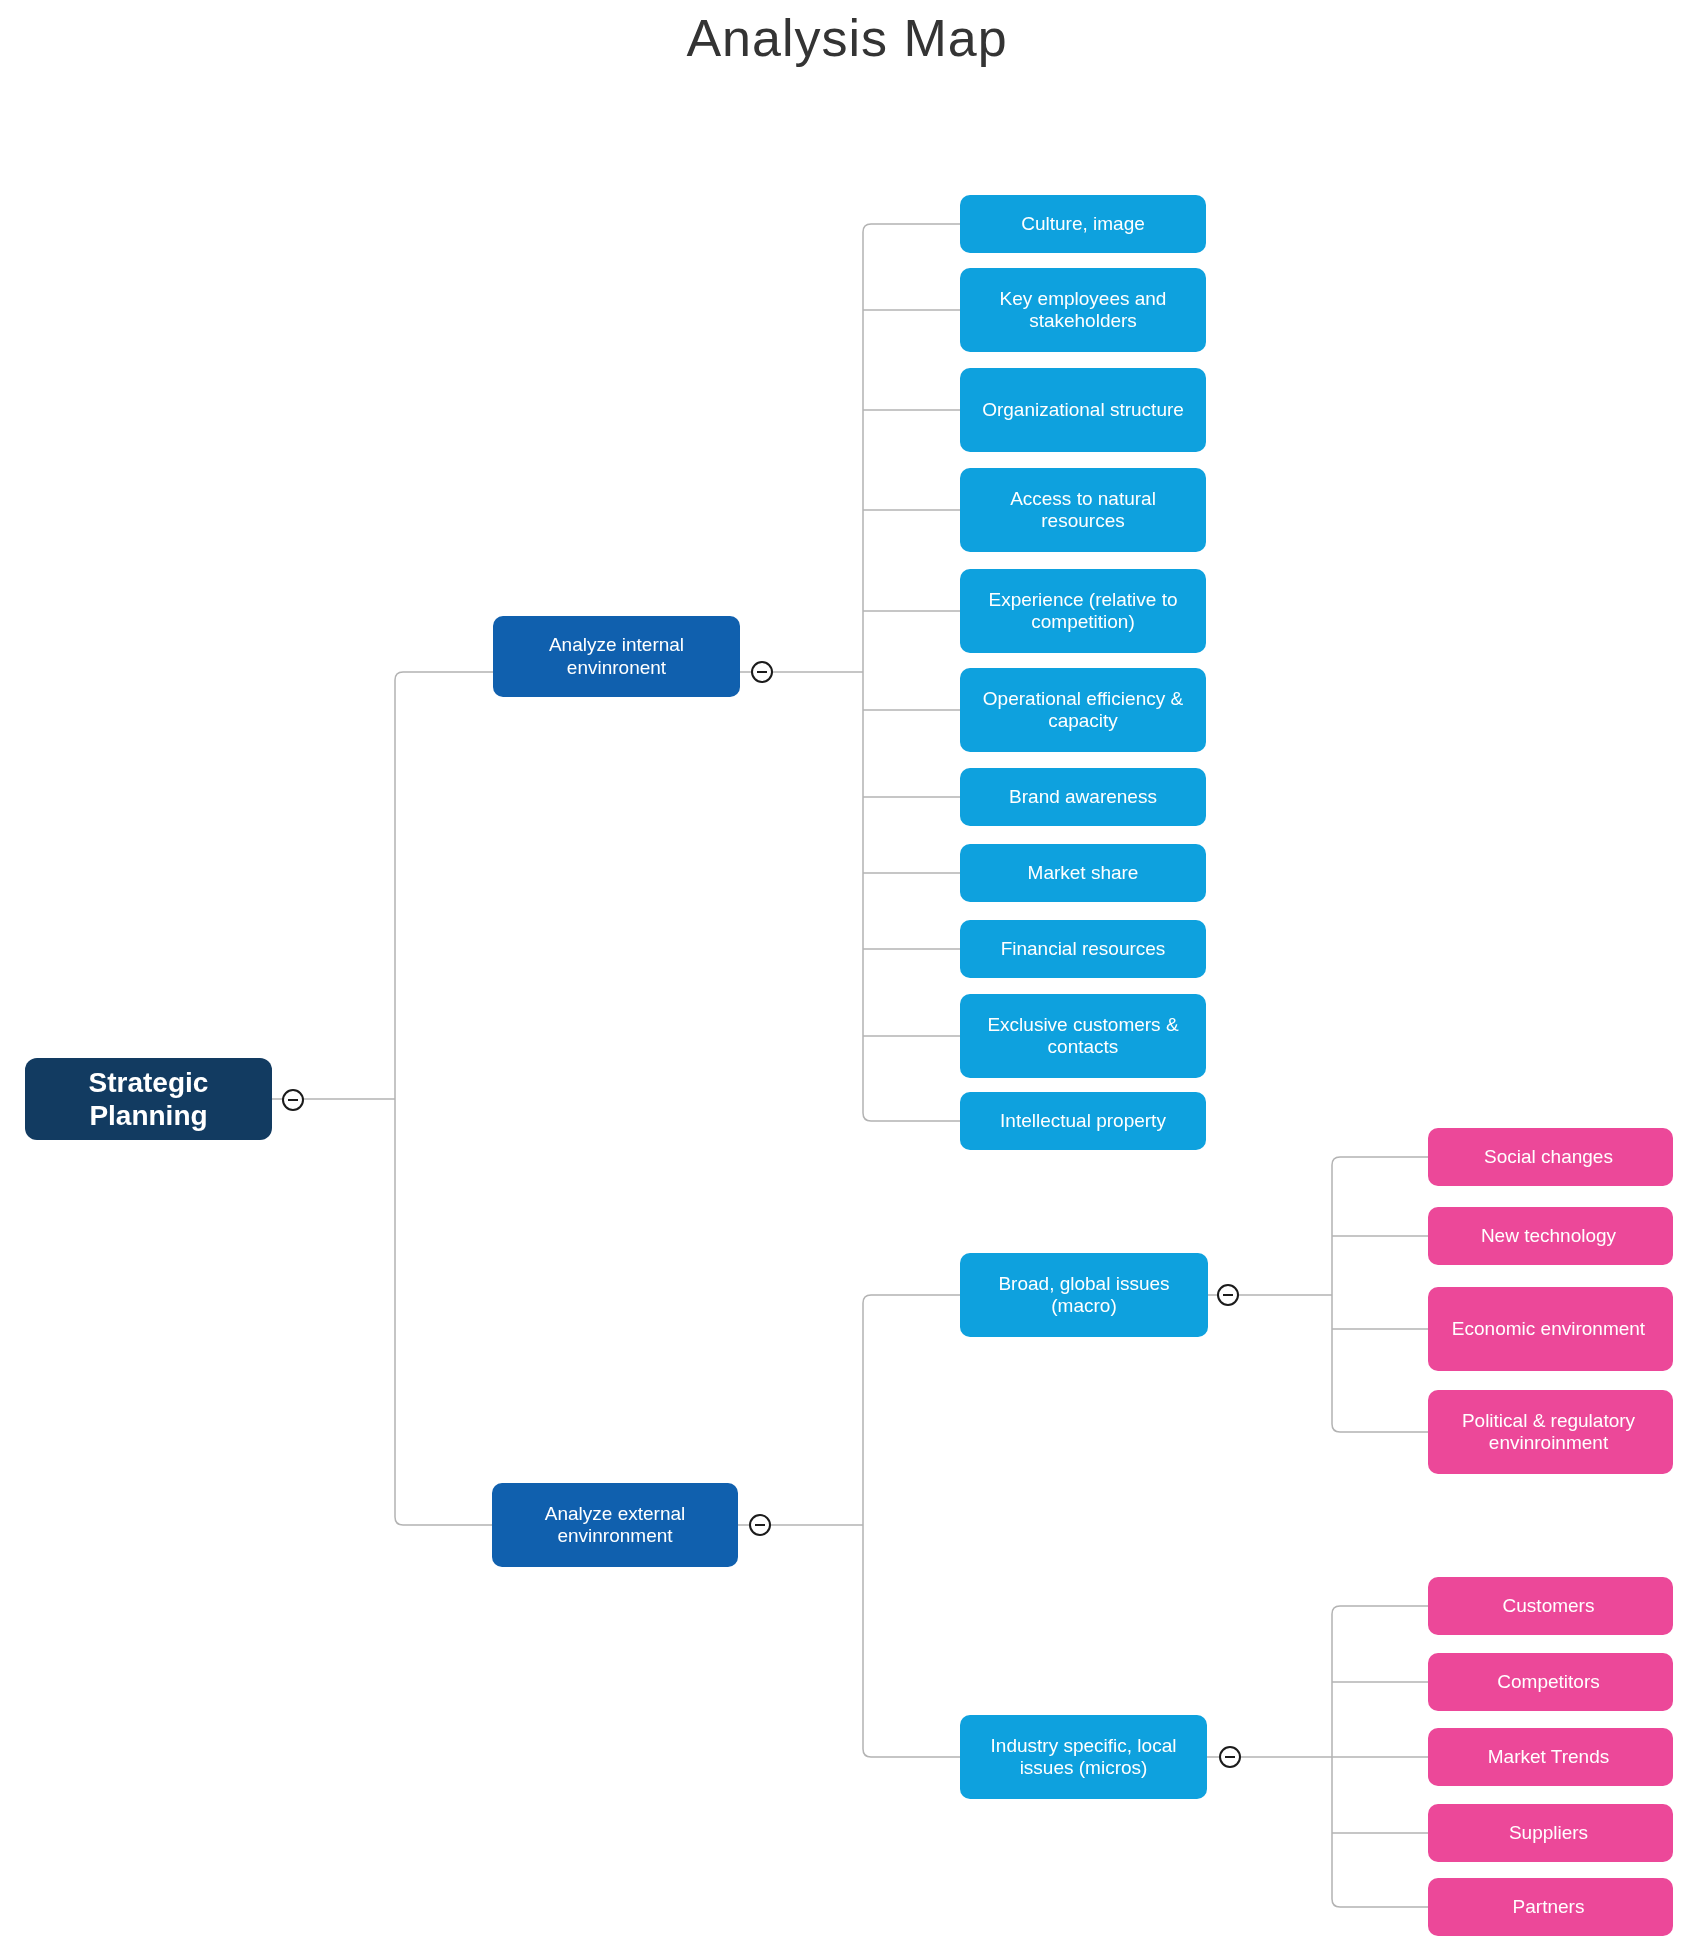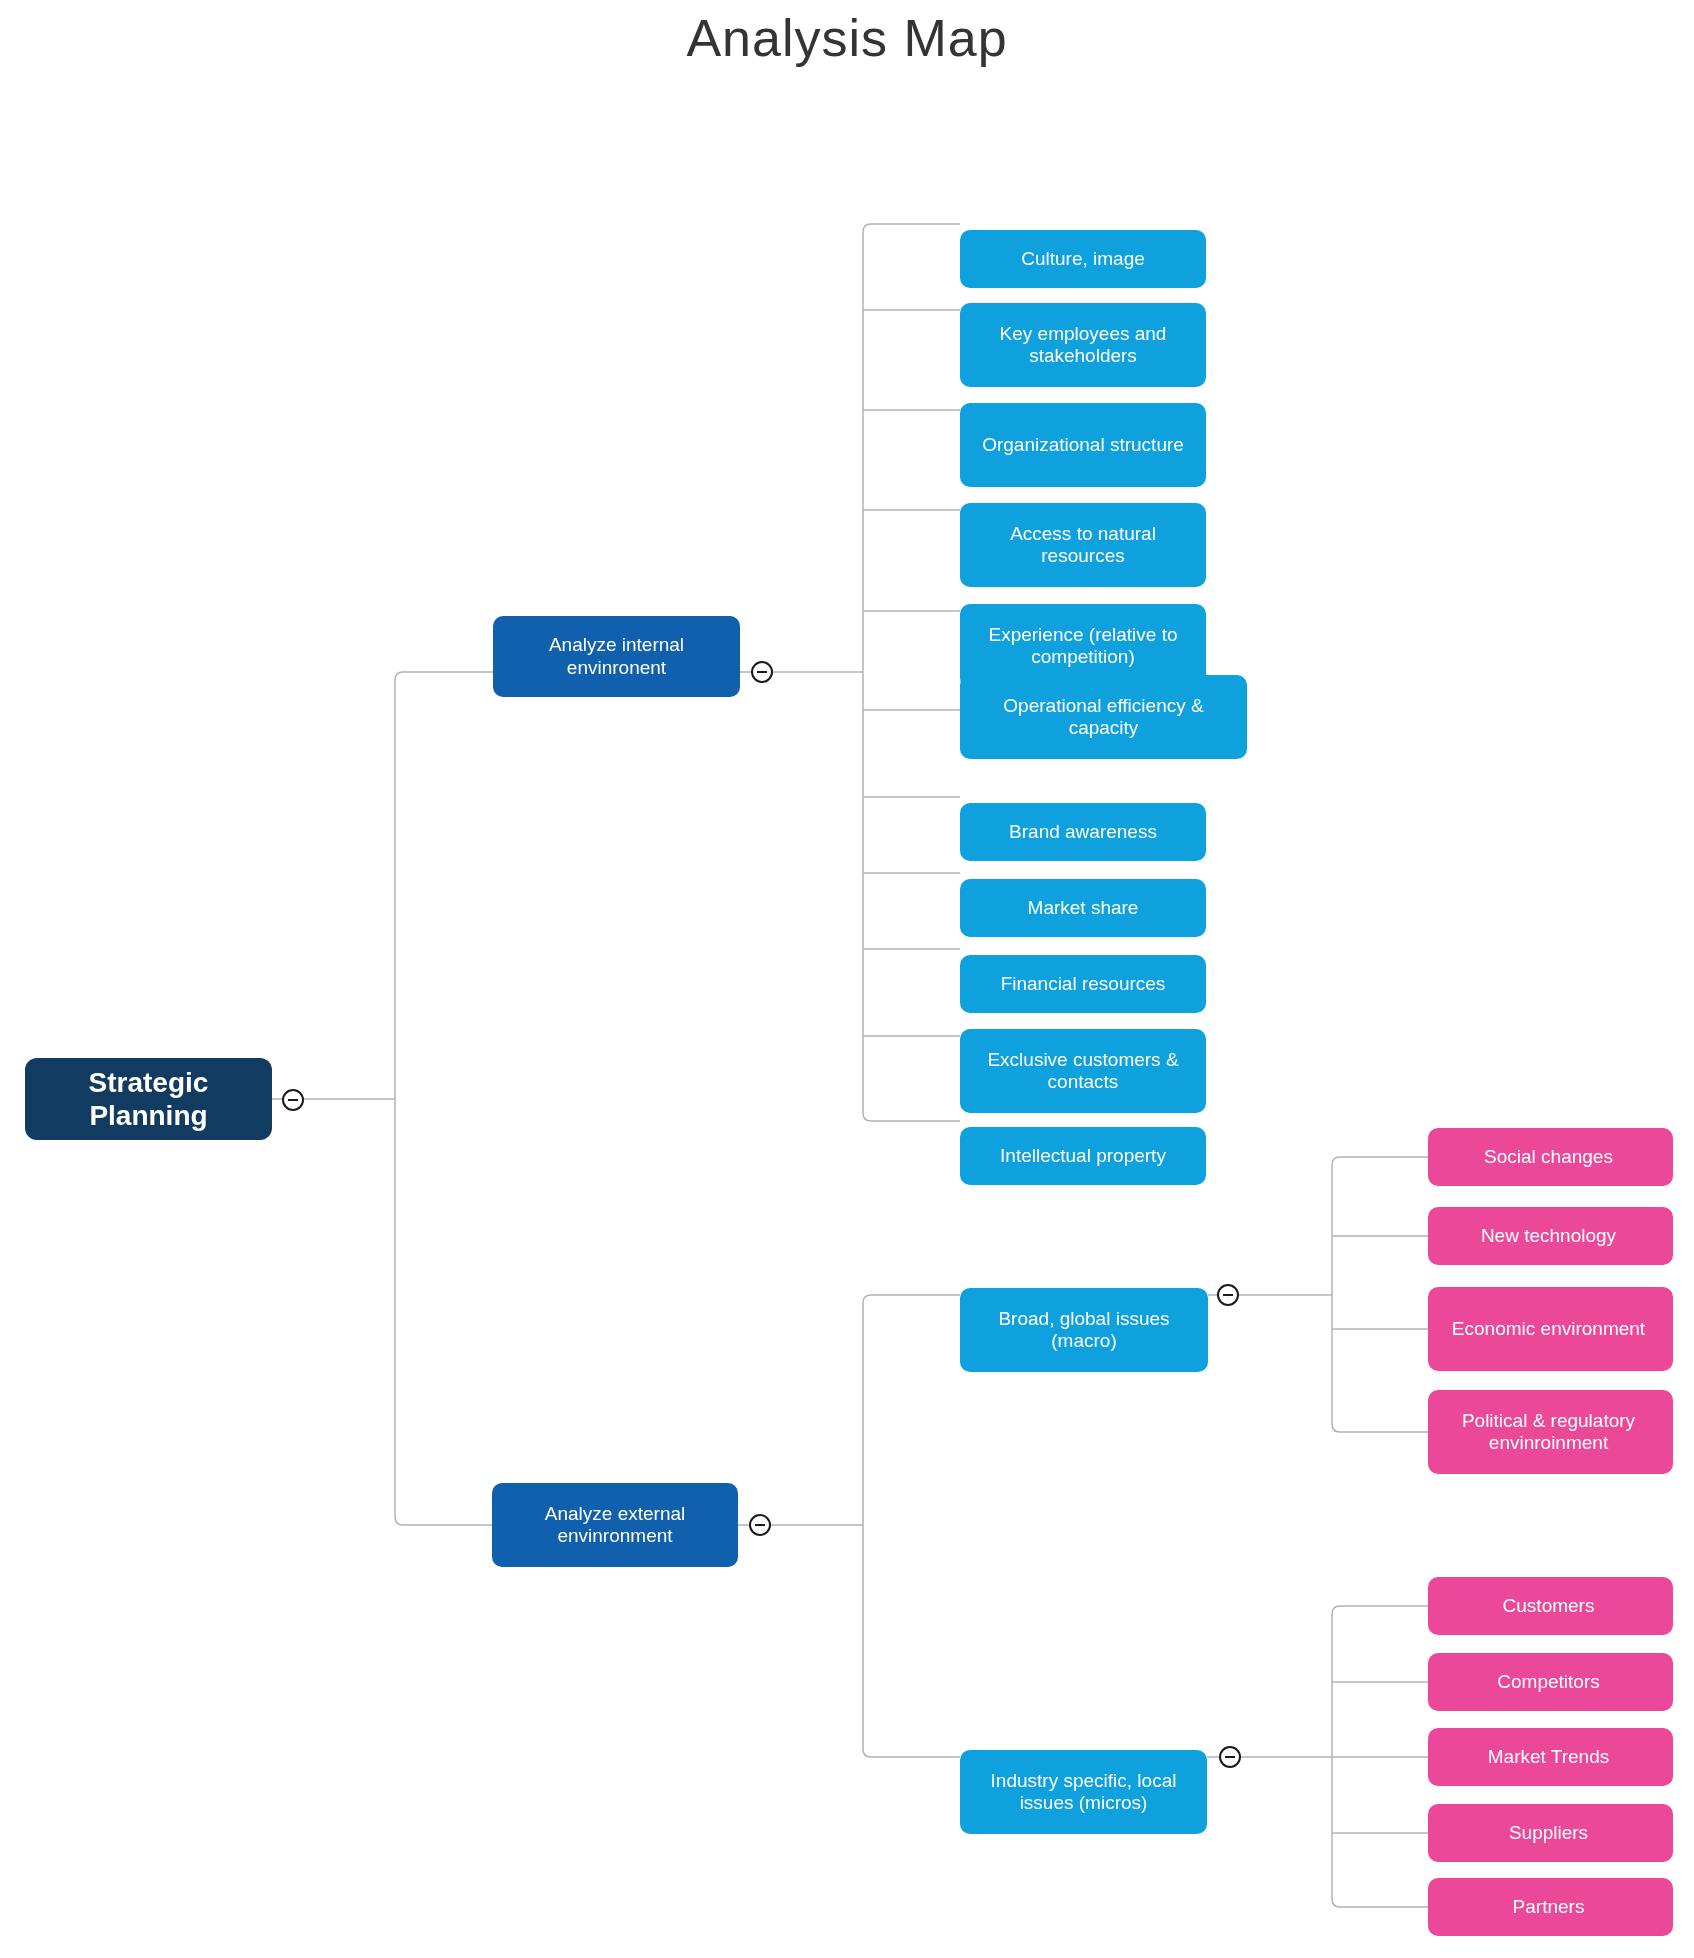--- a/index.html
+++ b/index.html
@@ -23,21 +23,21 @@
     display:flex;align-items:center;justify-content:center;
     text-align:center;
     color:#ffffff;
     font-size:19px;line-height:1.18;
     border-radius:10px;
     padding:2px 10px;box-sizing:border-box;
     cursor:default;
   }
   .node-root{background:#123B61;border-radius:12px;font-size:28px;font-weight:bold;}
   .node-branch{background:#1060AE;}
-  .node-leaf-blue{background:#0EA1DE;margin-top:35px;}
+  .node-leaf-blue{background:#0EA1DE;}
   .node-leaf-green{background:#ec4899;padding-left:6px;}
   .toggle{
     position:absolute;width:22px;height:22px;
     border:2px solid #1b1b1b;border-radius:50%;
     background:#ffffff;box-sizing:border-box;
     display:flex;align-items:center;justify-content:center;
     cursor:pointer;
   }
   .toggle .dash{width:10px;height:2px;background:#1b1b1b;}
 </style>
@@ -99,21 +99,21 @@
   <div class="node node-root" style="left:25px;top:1058px;width:247px;height:82px">Strategic Planning</div>
 
   <div class="node node-branch" style="left:493px;top:616px;width:247px;height:81px">Analyze internal envinronent</div>
   <div class="node node-branch" style="left:492px;top:1483px;width:246px;height:84px">Analyze external envinronment</div>
 
   <div class="node node-leaf-blue" style="left:960px;top:195px;width:246px;height:58px">Culture, image</div>
   <div class="node node-leaf-blue" style="left:960px;top:268px;width:246px;height:84px">Key employees and stakeholders</div>
   <div class="node node-leaf-blue" style="left:960px;top:368px;width:246px;height:84px">Organizational structure</div>
   <div class="node node-leaf-blue" style="left:960px;top:468px;width:246px;height:84px">Access to natural resources</div>
   <div class="node node-leaf-blue" style="left:960px;top:569px;width:246px;height:84px">Experience (relative to competition)</div>
-  <div class="node node-leaf-blue" style="left:960px;top:640px;width:287px;height:84px">Operational efficiency &amp; capacity</div>
+  <div class="node node-leaf-blue" style="left:960px;top:668px;width:246px;height:84px">Operational efficiency &amp; capacity</div>
   <div class="node node-leaf-blue" style="left:960px;top:768px;width:246px;height:58px">Brand awareness</div>
   <div class="node node-leaf-blue" style="left:960px;top:844px;width:246px;height:58px">Market share</div>
   <div class="node node-leaf-blue" style="left:960px;top:920px;width:246px;height:58px">Financial resources</div>
   <div class="node node-leaf-blue" style="left:960px;top:1092px;width:246px;height:58px">Intellectual property</div>
   <div class="node node-leaf-blue" style="left:960px;top:994px;width:246px;height:84px">Exclusive customers &amp; contacts</div>
 
   <div class="node node-leaf-blue" style="left:960px;top:1253px;width:248px;height:84px">Broad, global issues (macro)</div>
   <div class="node node-leaf-blue" style="left:960px;top:1715px;width:247px;height:84px">Industry specific, local issues (micros)</div>
 
   <div class="node node-leaf-green" style="left:1428px;top:1128px;width:245px;height:58px">Social changes</div>

